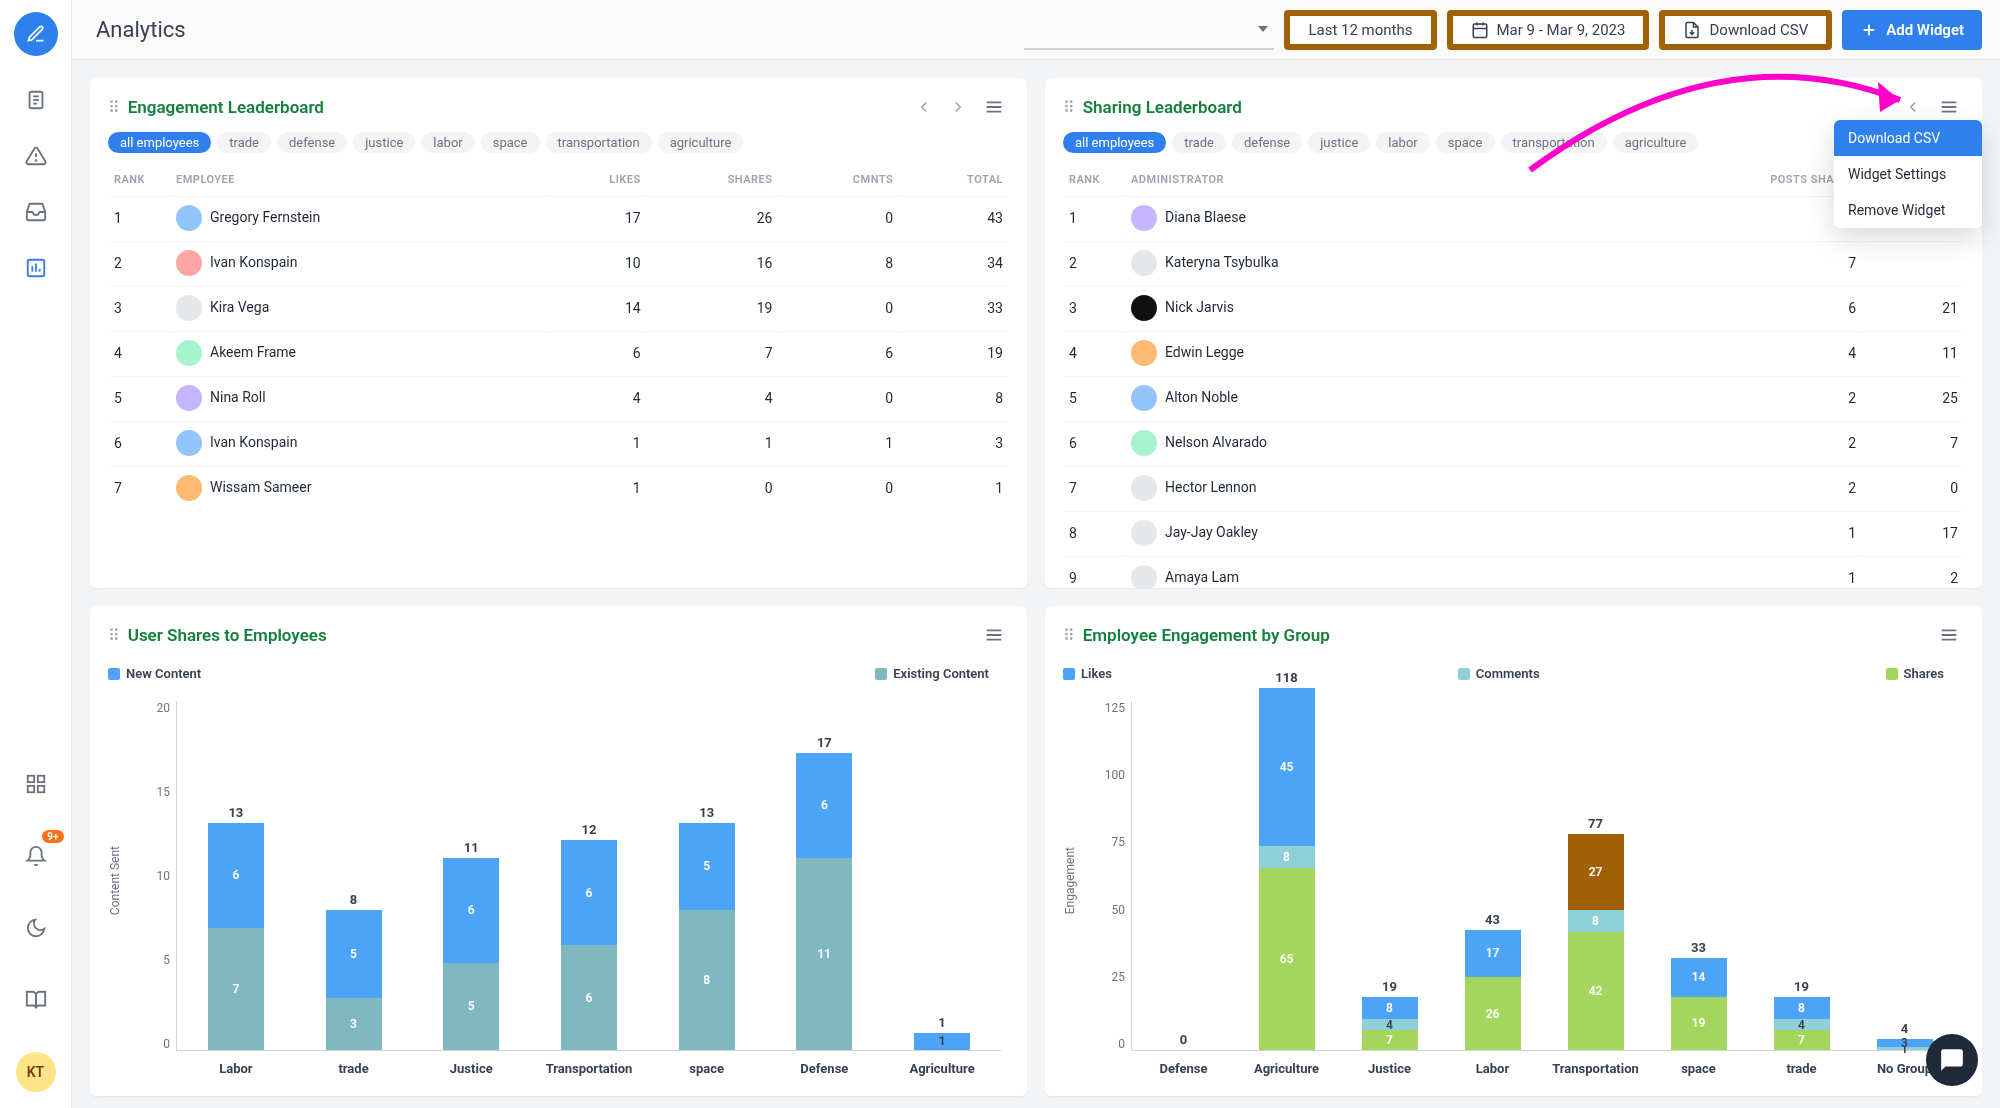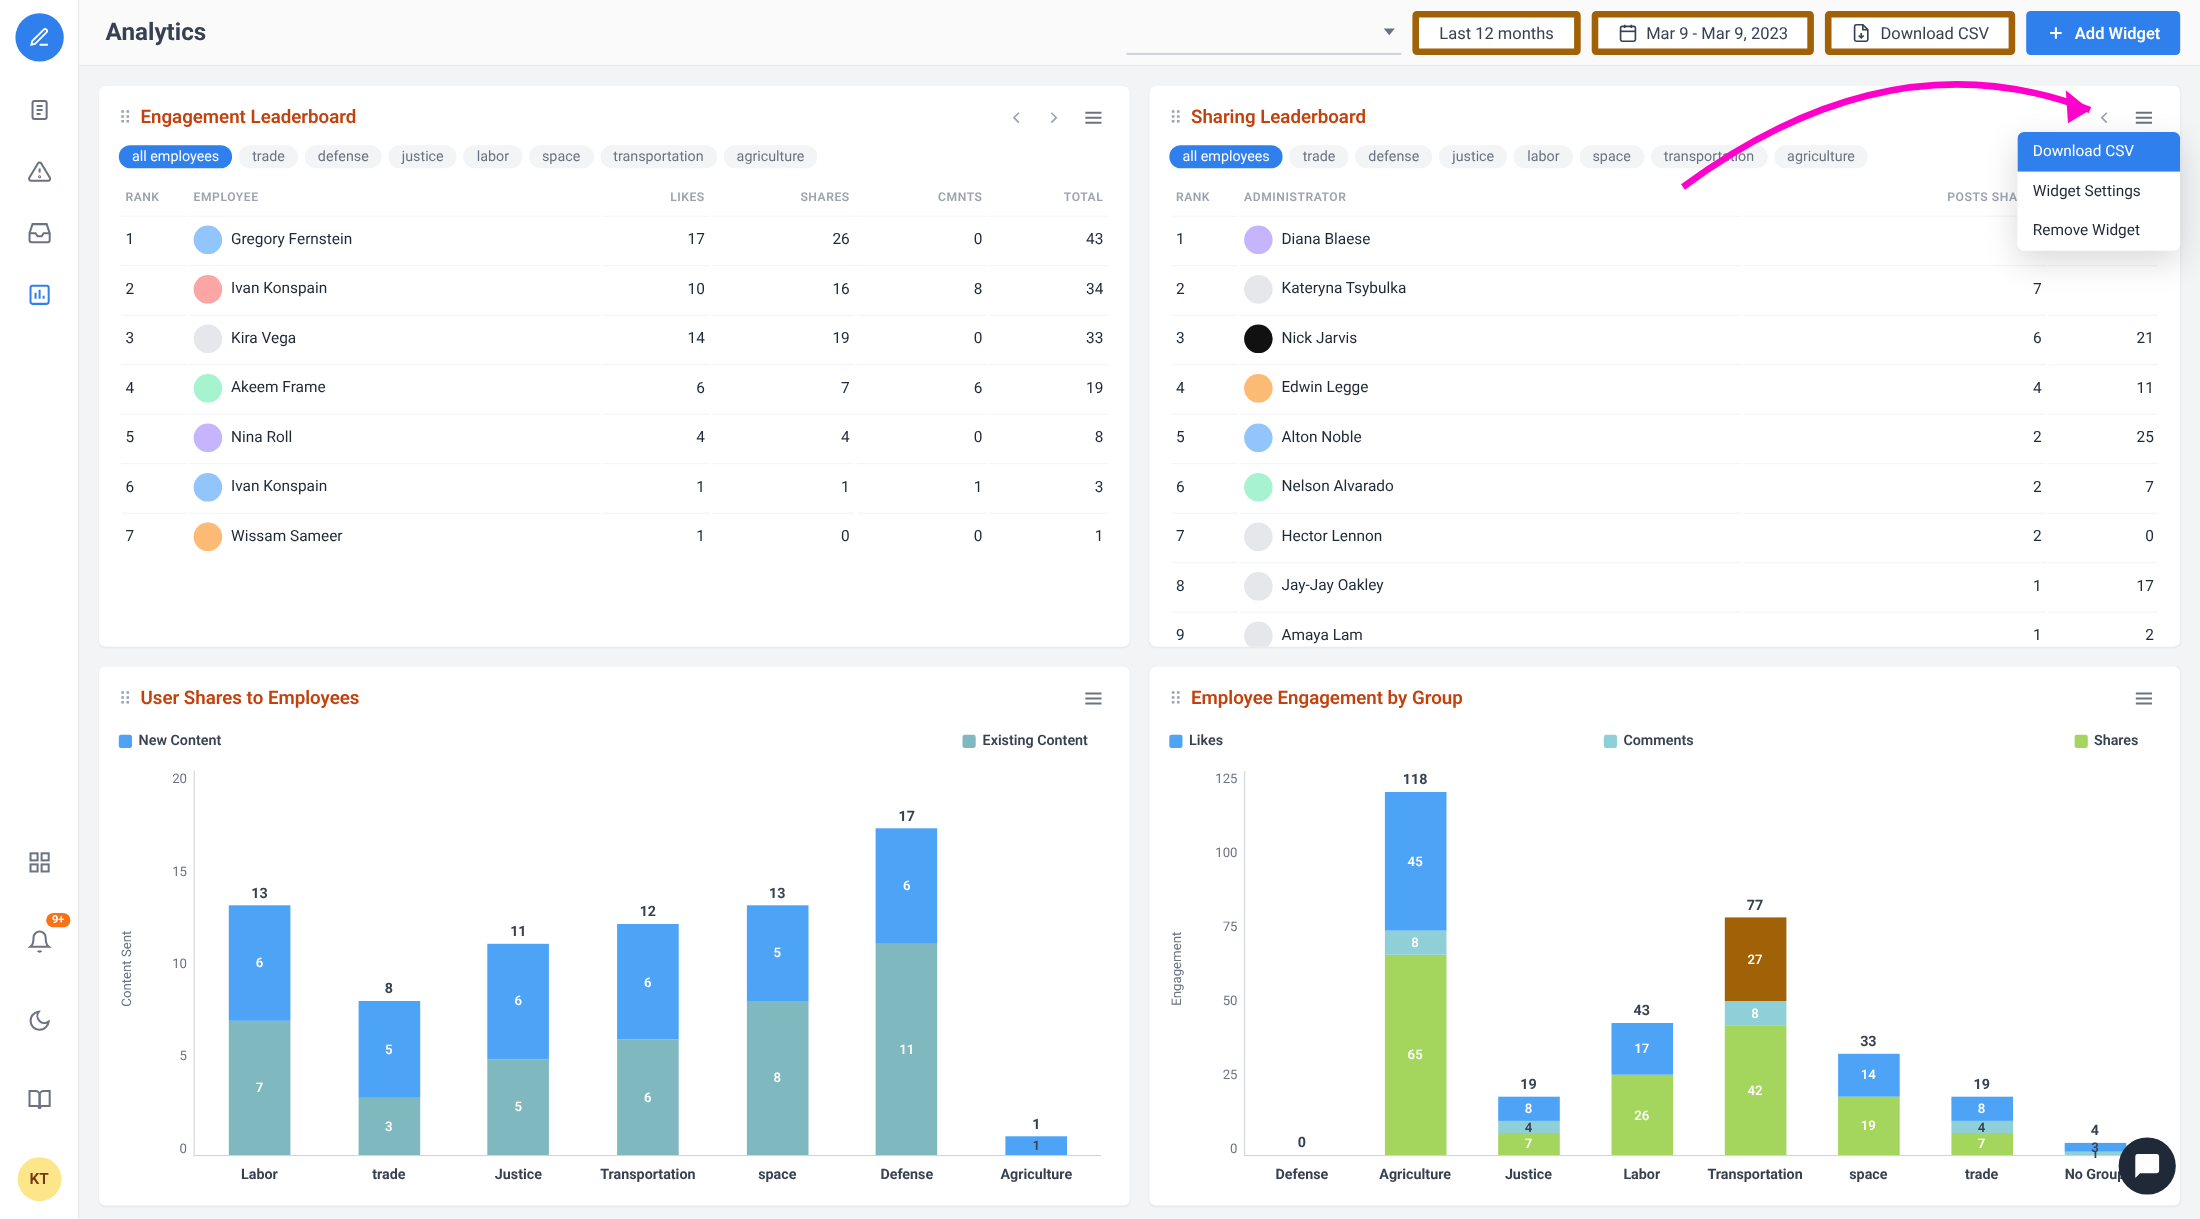--- a/index.html
+++ b/index.html
@@ -6,31 +6,31 @@
 body { font-family: -apple-system, BlinkMacSystemFont, "Segoe UI", Roboto, sans-serif; background: #f3f4f6; color: #1f2937; width: 2000px; height: 1108px; overflow: hidden; position: relative; }
 .sidebar { position: absolute; left: 0; top: 0; width: 72px; height: 100%; background: #fff; border-right: 1px solid #e5e7eb; display: flex; flex-direction: column; align-items: center; padding-top: 12px; }
 .compose-btn { width: 44px; height: 44px; border-radius: 50%; background: #2F80ED; display: flex; align-items: center; justify-content: center; color: #fff; cursor: pointer; margin-bottom: 24px; }
 .nav-icon { width: 40px; height: 40px; display: flex; align-items: center; justify-content: center; color: #6b7280; cursor: pointer; border-radius: 6px; margin-bottom: 16px; }
 .nav-icon.active { color: #2F80ED; }
 .sidebar-bottom { margin-top: auto; margin-bottom: 16px; display: flex; flex-direction: column; align-items: center; gap: 16px; }
 .bell-wrap { position: relative; }
 .badge { position: absolute; top: -6px; right: -8px; background: #f97316; color: #fff; font-size: 10px; font-weight: 700; border-radius: 10px; padding: 1px 5px; }
 .user-av { width: 40px; height: 40px; border-radius: 50%; background: #fde68a; color: #78350f; display: flex; align-items: center; justify-content: center; font-weight: 600; font-size: 14px; }
 .header { position: absolute; left: 72px; top: 0; right: 0; height: 60px; background: #fafafa; border-bottom: 1px solid #e5e7eb; display: flex; align-items: center; padding: 0 18px; }
-.header .title { font-size: 22px; font-weight: 700; color: #374151; margin-left: 6px;}
+.header .title { font-size: 22px; font-weight: 400; color: #374151; margin-left: 6px;}
 .header .right { margin-left: auto; display: flex; align-items: center; gap: 0; }
 .header .tab-space { width: 250px; height: 40px; border: 1px solid #e5e7eb; border-top: none; border-left: none; border-right: none; border-bottom: 2px solid #d1d5db; margin-right: 0; position: relative;}
 .header .tab-space::after { content: ""; position:absolute; right:6px; top:50%; transform:translateY(-50%); border-left:5px solid transparent; border-right:5px solid transparent; border-top:6px solid #6b7280;}
 .pill-btn { height: 40px; padding: 0 18px; border: 6px solid #a16207; background: #fff; color: #374151; font-size: 15px; display: flex; align-items: center; gap: 8px; cursor: pointer; margin-left: 10px; border-radius: 4px;}
 .add-widget { background: #2F80ED; color: #fff; border: none; font-weight: 600; border-radius: 4px;}
 .main { position: absolute; left: 72px; top: 60px; right: 0; bottom: 0; padding: 18px; display: grid; grid-template-columns: 1fr 1fr; grid-template-rows: 510px 490px; gap: 18px; }
 .card { background: #fff; border-radius: 6px; box-shadow: 0 1px 2px rgba(0,0,0,.06); padding: 14px 18px; position: relative; overflow: hidden; }
 .card-head { display: flex; align-items: center; gap: 8px; margin-bottom: 10px; }
 .card-head .drag { color: #9ca3af; cursor: move; }
-.card-head h3 { font-size: 17px; font-weight: 600; color: #c2410c; }
+.card-head h3 { font-size: 17px; font-weight: 600; color: #15803d; }
 .card-head .spacer { flex: 1; }
 .menu-ic { color: #6b7280; cursor: pointer; padding: 4px; display:flex; align-items:center;}
 .chips { display: flex; gap: 6px; flex-wrap: wrap; margin-bottom: 10px; }
 .chip { padding: 3px 12px; border-radius: 14px; font-size: 13px; background: #f3f4f6; color: #6b7280; cursor: pointer; }
 .chip.active { background: #2F80ED; color: #fff; }
 .tbl { width: 100%; font-size: 14px; }
 .tbl th { text-align: left; font-size: 11px; color: #9ca3af; font-weight: 600; letter-spacing: .5px; padding: 8px 4px; text-transform: uppercase; }
 .tbl th.num { text-align: right; }
 .tbl td { padding: 8px 4px; border-top: 1px solid #f3f4f6; }
 .tbl td.num { text-align: right; }
@@ -492,21 +492,21 @@
           <div class="bar-col">
             <div class="bar-stack" style="position: relative;">
               <div class="bar-top-label">0</div>
             </div>
             <div class="bar-x-label">Defense</div>
           </div>
           <div class="bar-col">
             <div class="bar-stack" style="position: relative;">
               <div class="seg" style="height: 182px; background: rgb(164, 214, 94);">65</div>
               <div class="seg" style="height: 22.4px; background: rgb(143, 208, 216);">8</div>
-              <div class="seg" style="height: 126px; background: rgb(77, 163, 245);">45</div>
+              <div class="seg" style="height: 158px; background: rgb(77, 163, 245);">45</div>
               <div class="bar-top-label">118</div>
             </div>
             <div class="bar-x-label">Agriculture</div>
           </div>
           <div class="bar-col">
             <div class="bar-stack" style="position: relative;">
               <div class="seg" style="height: 19.6px; background: rgb(164, 214, 94);">7</div>
               <div class="seg small" style="height: 11.2px; background: rgb(143, 208, 216);">4</div>
               <div class="seg" style="height: 22.4px; background: rgb(77, 163, 245);">8</div>
               <div class="bar-top-label">19</div>

